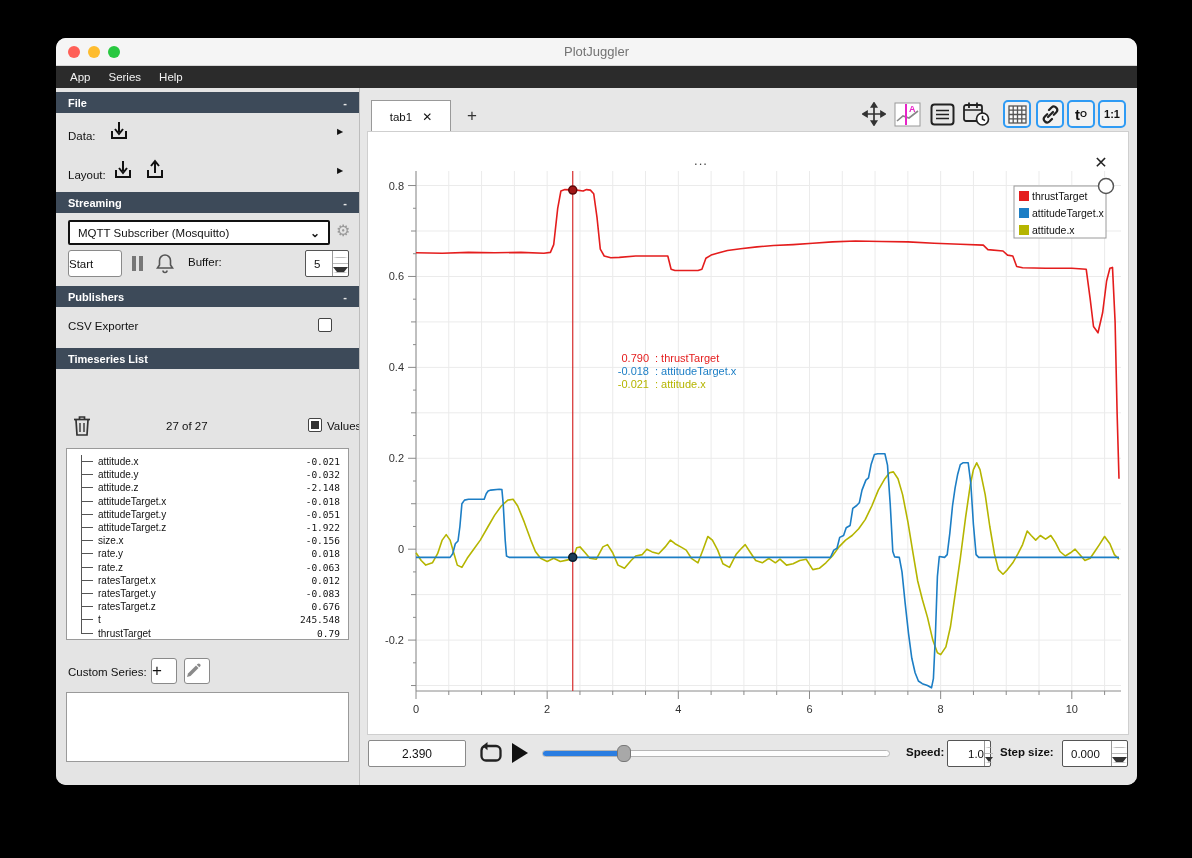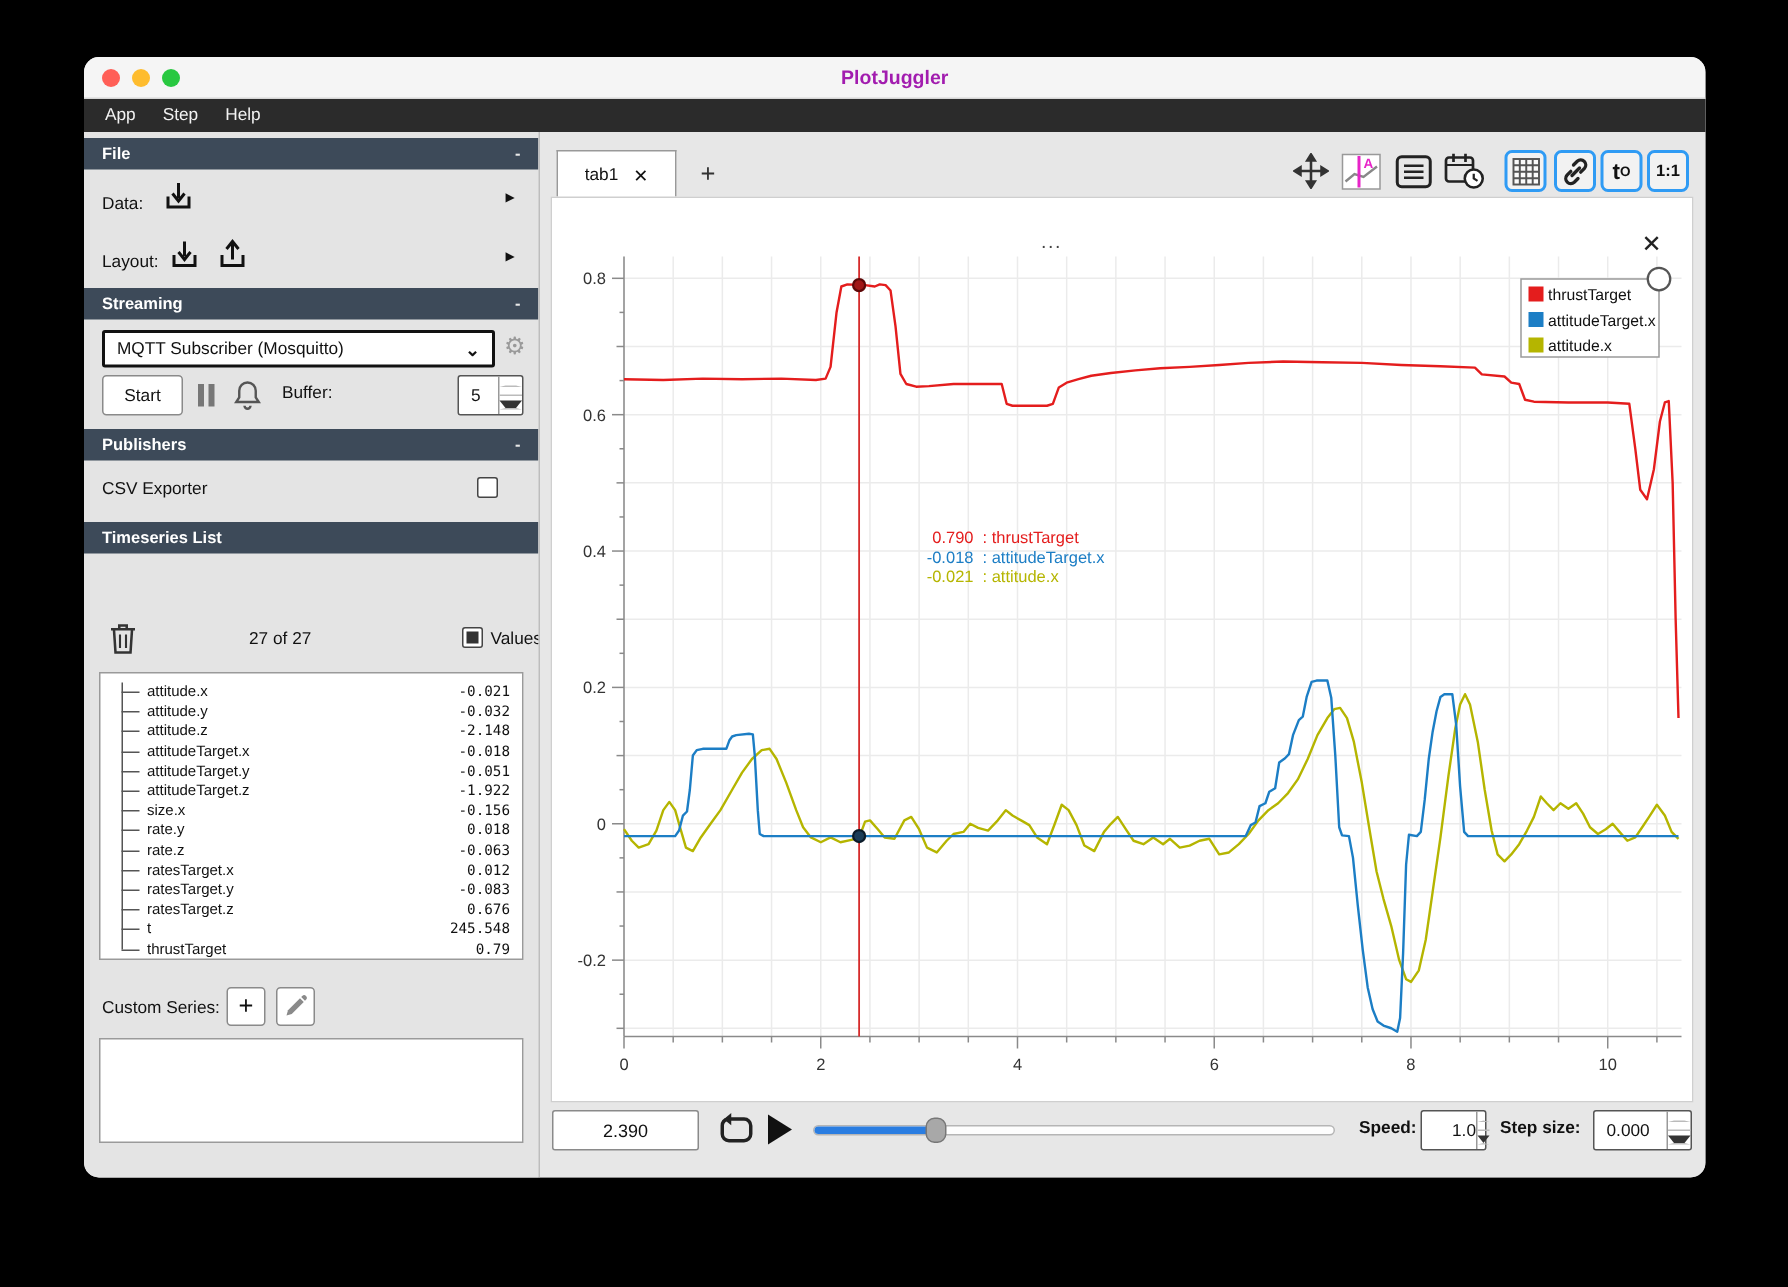--- a/index.html
+++ b/index.html
@@ -9,37 +9,37 @@
 
   
   #window { position:absolute; left:56px; top:38px; width:1081px; height:747px;
     background:#e4e4e4; border-radius:10px; overflow:hidden;
     box-shadow:0 18px 40px rgba(0,0,0,.65); }
 
   #titlebar { position:absolute; left:0; top:0; width:100%; height:28px;
     background:#f5f5f5; border-bottom:1px solid #d6d6d6; }
   .tl { position:absolute; top:8px; width:12px; height:12px; border-radius:50%; }
   #title-text { position:absolute; top:6px; width:100%; text-align:center;
-    font-size:13px; font-weight:bold; color:#a21caf; }
+    font-size:13px; font-weight:normal; color:#737373; }
 
   #menubar { position:absolute; left:0; top:28px; width:100%; height:22px;
     background:#2b2b2b; display:flex; align-items:center; gap:18px; padding-left:14px; }
   #menubar span { color:#f2f2f2; font-size:11.5px; }
 
   
   #sidebar { position:absolute; left:0; top:50px; width:303px; height:698px; background:#e4e4e4; }
   .sec-hdr { position:absolute; left:0; width:303px; height:21px; background:#3d4a59;
     color:#fff; font-size:11px; font-weight:bold; display:flex; align-items:center;
     padding:0 12px; }
   .sec-hdr .dash { margin-left:auto; font-weight:bold; color:#e8e8e8; }
   .lbl { font-size:11.5px; color:#111; }
   .arrow-r { font-size:8px; color:#111; }
 
   .btn { background:#fff; border:1px solid #8a8a8a; border-radius:3px;
-    font-size:11.5px; color:#111; display:flex; align-items:center; justify-content:center; }
+    font-size:11.5px; color:#111; display:flex; align-items:center; justify-content:flex-start; }
 
   .combo { position:absolute; background:#fff; border:2px solid #111; border-radius:2px;
     display:flex; align-items:center; padding:0 8px; font-size:11.5px; color:#111; }
   .combo .chev { margin-left:auto; font-weight:bold; font-size:12px; }
 
   .spin { position:absolute; background:#fff; border:1px solid #555; border-radius:2px; display:flex; }
   .spin .val { flex:1; display:flex; align-items:center; padding-left:8px; font-size:11.5px; color:#111; }
   .spin .arrows { width:16px; border-left:1px solid #999; display:flex; flex-direction:column; }
   .spin .arrows div { flex:1; display:flex; align-items:center; justify-content:center; }
   .spin .arrows div:first-child { border-bottom:1px solid #bbb; }
@@ -111,21 +111,21 @@
 
   <div id="titlebar">
     <div class="tl" style="left:12px; background:#ff5f57;"></div>
     <div class="tl" style="left:32px; background:#febc2e;"></div>
     <div class="tl" style="left:52px; background:#28c840;"></div>
     <div id="title-text">PlotJuggler</div>
   </div>
 
   <div id="menubar">
     <span>App</span>
-    <span>Step</span>
+    <span>Series</span>
     <span>Help</span>
   </div>
 
   <div id="sidebar">
 
     <div class="sec-hdr" style="top:4px;">
       <span>File</span>
       <span class="dash">-</span>
     </div>
 

